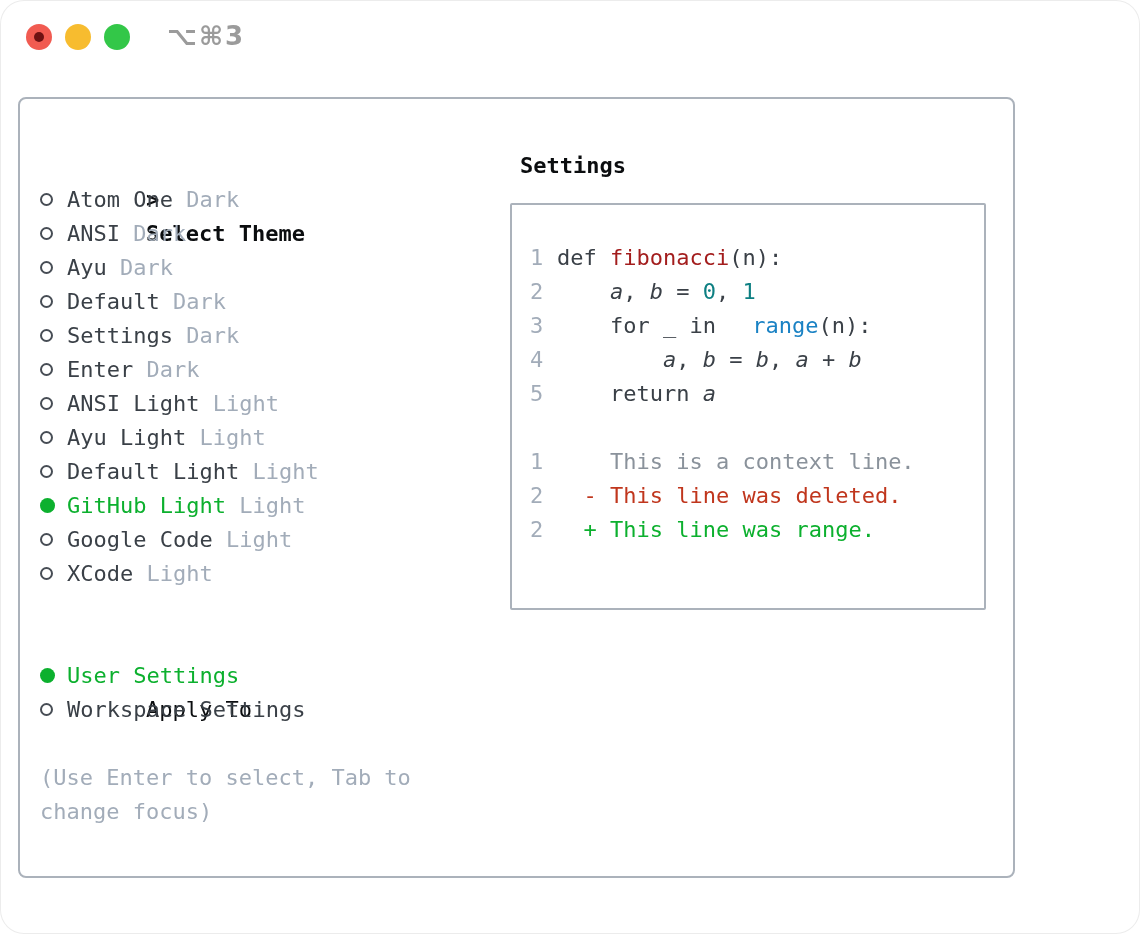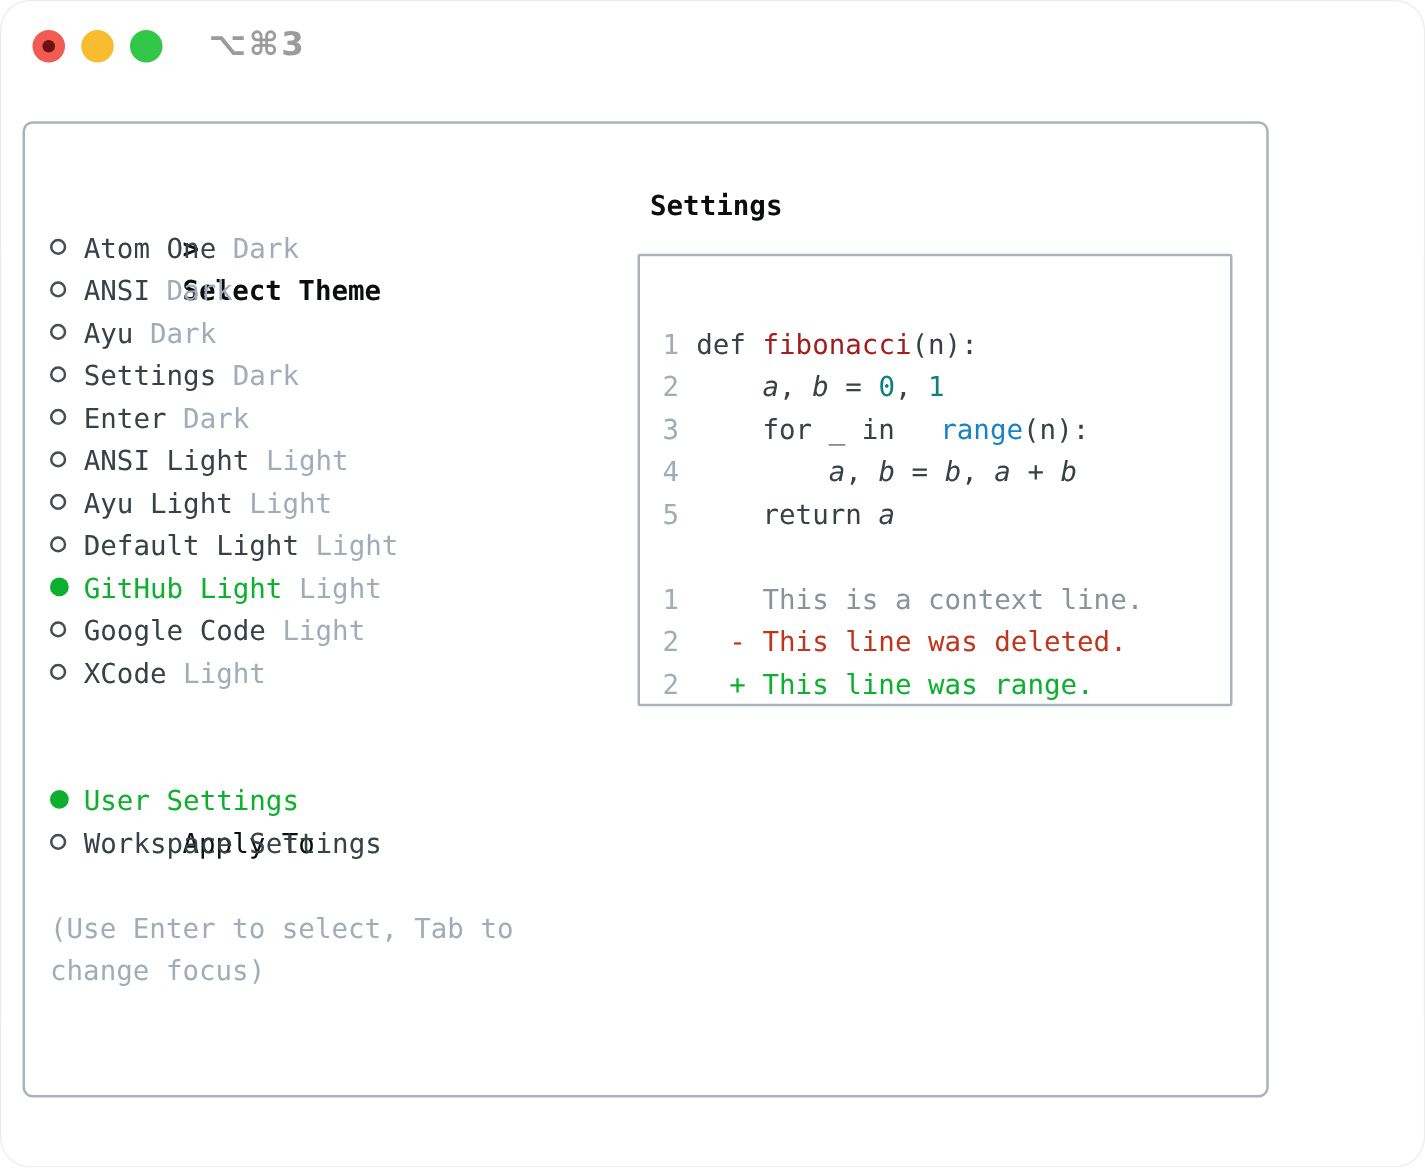--- a/index.html
+++ b/index.html
@@ -34,22 +34,22 @@
   .bullet.filled{width:15px;height:15px;border:none;background:var(--green,#0cb02e);}
   .name{color:var(--text,#3a4047);}
   .name.sel{color:var(--green,#0cb02e);}
   .tag{color:var(--muted,#a2acb9);}
   .hint{margin-top:34px;}
   .hint .row{color:var(--muted,#a2acb9);}
 
   .left{position:absolute;left:20px;top:50px;}
   .right{position:absolute;left:482px;top:50px;}
   .preview-title{font-weight:bold;color:var(--ink,#0b0d0f);padding-left:18px;}
-  .preview-box{margin-left:8px;margin-top:20px;width:476px;height:362px;box-sizing:border-box;
-               border:2px solid var(--border,#abb2bb);border-radius:2px;padding:55px 0 0 18px;
+  .preview-box{margin-left:8px;margin-top:20px;width:476px;height:407px;box-sizing:border-box;
+               border:2px solid var(--border,#abb2bb);border-radius:2px;padding:36px 0 0 18px;
                overflow:hidden;background:#fff;}
   .lnum{display:inline-block;width:27px;color:var(--muted,#a2acb9);}
 
   .tok-default{color:var(--text,#3a4047);}
   .tok-function{color:var(--func-red,#a31d1d);}
   .tok-variable{color:var(--text,#3a4047);font-style:italic;}
   .tok-number{color:var(--num-teal,#0d7f82);}
   .tok-builtin{color:var(--call-blue,#1a82c4);margin-left:23px;}
   .tok-context{color:var(--context,#8a929b);}
   .tok-deletion{color:var(--del-red,#c0361d);}
@@ -71,20 +71,21 @@
   <div class="panel">
     <div class="left">
       <div class="row">
         <span class="prefix caret">&gt;</span>
         <span class="header-text">Select Theme</span>
       </div>
       <div id="theme-list">
           <div class="row"><span class="prefix"><span class="bullet"></span></span><span class="name">Atom One</span> <span class="tag">Dark</span></div>
           <div class="row"><span class="prefix"><span class="bullet"></span></span><span class="name">ANSI</span> <span class="tag">Dark</span></div>
           <div class="row"><span class="prefix"><span class="bullet"></span></span><span class="name">Ayu</span> <span class="tag">Dark</span></div>
+          <div class="row"><span class="prefix"><span class="bullet"></span></span><span class="name">Default</span> <span class="tag">Dark</span></div>
           <div class="row"><span class="prefix"><span class="bullet"></span></span><span class="name">Settings</span> <span class="tag">Dark</span></div>
           <div class="row"><span class="prefix"><span class="bullet"></span></span><span class="name">Enter</span> <span class="tag">Dark</span></div>
           <div class="row"><span class="prefix"><span class="bullet"></span></span><span class="name">ANSI Light</span> <span class="tag">Light</span></div>
           <div class="row"><span class="prefix"><span class="bullet"></span></span><span class="name">Ayu Light</span> <span class="tag">Light</span></div>
           <div class="row"><span class="prefix"><span class="bullet"></span></span><span class="name">Default Light</span> <span class="tag">Light</span></div>
           <div class="row"><span class="prefix"><span class="bullet filled"></span></span><span class="name sel">GitHub Light</span> <span class="tag">Light</span></div>
           <div class="row"><span class="prefix"><span class="bullet"></span></span><span class="name">Google Code</span> <span class="tag">Light</span></div>
           <div class="row"><span class="prefix"><span class="bullet"></span></span><span class="name">XCode</span> <span class="tag">Light</span></div>
         </div>
       <div class="spacer"></div>

